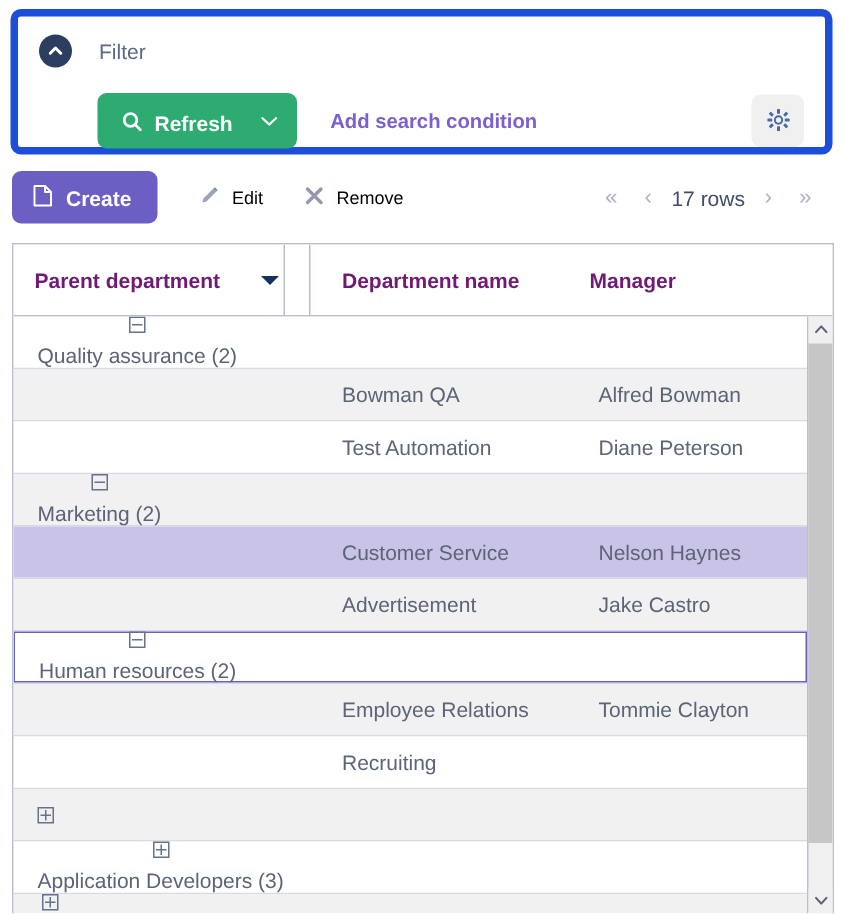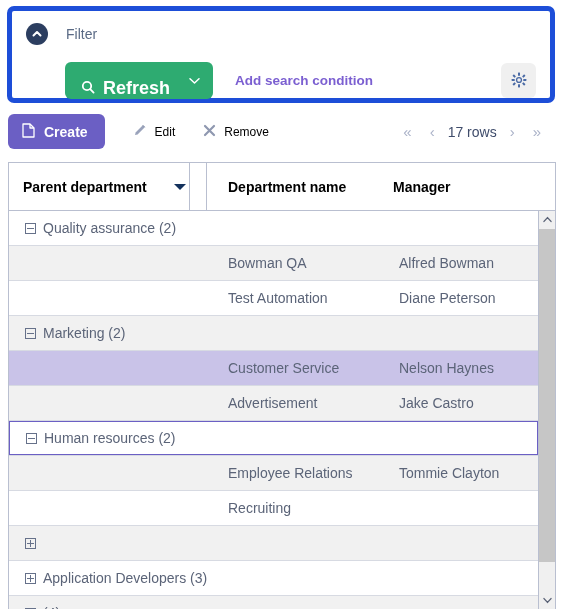--- a/index.html
+++ b/index.html
@@ -68,25 +68,25 @@
     align-items: stretch;
     background: #2eab71;
     border-radius: 6px;
     height: 37px;
     overflow: hidden;
     cursor: pointer;
     user-select: none;
   }
   .btn-refresh-main {
     display: flex;
-    align-items: flex-end;
+    align-items: flex-start;
     gap: 8px;
-    padding: 0 14px 0 16px;
+    padding: 12px 14px 0 16px;
     color: #ffffff;
-    font-size: 18px;
+    font-size: 14px;
     font-weight: bold;
   }
   .btn-refresh-split {
     display: flex;
     align-items: center;
     padding: 0 13px 0 5px;
     color: #ffffff;
   }
   .add-cond {
     margin-left: 22px;
@@ -183,21 +183,21 @@
     box-sizing: border-box;
   }
   .hdr-cell {
     position: absolute;
     top: 0;
     height: 47px;
     display: flex;
     align-items: center;
     font-size: 14px;
     font-weight: bold;
-    color: #000000;
+    color: #701a75;
     box-sizing: border-box;
     cursor: pointer;
   }
   .hdr-parent { left: 0;   width: 180px; padding-left: 14px; }
   .hdr-gap    { left: 180px; width: 18px; border-left: 1px solid #b9bfd0; border-right: 1px solid #b9bfd0; cursor: default;}
   .hdr-dept   { left: 205px; width: 165px; padding-left: 14px; }
   .hdr-mgr    { left: 370px; width: 160px; padding-left: 14px; }
   .sort-caret {
     position: absolute;
     left: 165px;
@@ -228,20 +228,21 @@
   .row.selected { background: #c9c3e8; }
   .row.focused {
     border: 1px solid #6b5fc4;
     background: #ffffff;
   }
   .group-cell {
     display: flex;
     align-items: center;
     gap: 7px;
     padding-left: 16px;
+    flex-direction: column;
   }
   .tree-toggle {
     width: 11px;
     height: 11px;
     border: 1px solid #66718a;
     box-sizing: border-box;
     position: relative;
     flex: none;
     cursor: pointer;
   }

